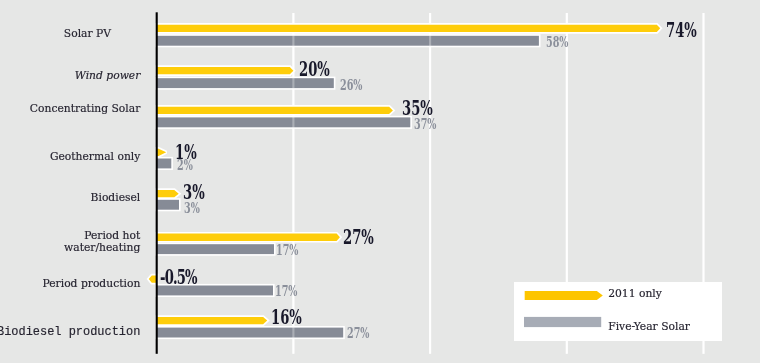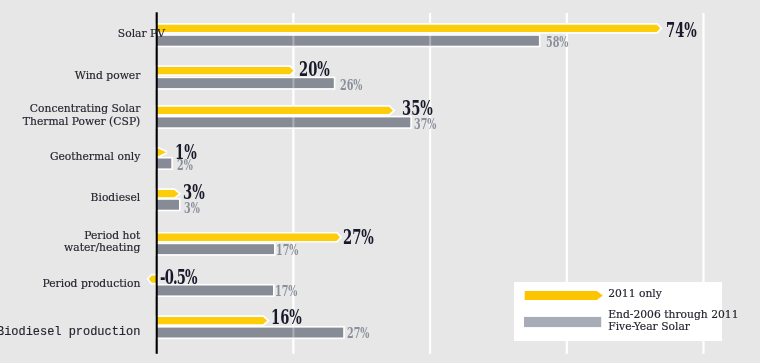--- a/index.html
+++ b/index.html
@@ -88,23 +88,23 @@
     <path d="M156.7,233.6 L336.6,233.6 L339.9,237.2 L336.6,240.9 L156.7,240.9 Z" fill="#fecd0a"></path>
     <path d="M156.7,275.5 L156.7,282.8 L151.8,282.8 L148.8,279.1 L151.8,275.5 Z" fill="#fecd0a" stroke="#ffffff" stroke-width="3.4" stroke-linejoin="miter" stroke-miterlimit="2.2"></path>
     <path d="M156.7,275.5 L156.7,282.8 L151.8,282.8 L148.8,279.1 L151.8,275.5 Z" fill="#fecd0a"></path>
     <path d="M156.7,316.9 L263.1,316.9 L267.2,320.5 L263.1,324.2 L156.7,324.2 Z" fill="#fecd0a" stroke="#ffffff" stroke-width="3.4" stroke-linejoin="miter" stroke-miterlimit="2.2"></path>
     <path d="M156.7,316.9 L263.1,316.9 L267.2,320.5 L263.1,324.2 L156.7,324.2 Z" fill="#fecd0a"></path>
     </g>
     <rect x="155.65" y="12.3" width="2.1" height="341.5" fill="#000000"></rect>
   </svg>
 
   <div>
-<div class="cat-label" style="right:595px; top:26.50px;"><span>Solar PV</span></div>
-<div class="cat-label" style="right:619.7px; top:68.85px;"><span>Wind power</span></div>
-<div class="cat-label" style="right:619.7px; top:102.17px;margin-left:7px;"><span>Concentrating Solar</span><br><span>Thermal Power (CSP)</span></div>
+<div class="cat-label" style="right:649px; top:26.50px;"><span>Solar PV</span></div>
+<div class="cat-label" style="right:619.7px; top:68.85px;font-style:italic;"><span>Wind power</span></div>
+<div class="cat-label" style="right:619.7px; top:102.17px;margin-left:7px;"><span>Concentrating Solar</span><br></div>
 <div class="cat-label" style="right:619.7px; top:149.85px;"><span>Geothermal only</span></div>
 <div class="cat-label" style="right:619.7px; top:191.15px;"><span>Biodiesel</span></div>
 <div class="cat-label" style="right:619.7px; top:228.97px;"><span>Period hot</span><br><span>water/heating</span></div>
 <div class="cat-label" style="right:619.7px; top:276.75px;"><span>Period production</span></div>
 <div class="cat-label" style="right:619.7px; top:326px;font-family:Liberation Mono, monospace;"><span>Biodiesel production</span></div>
   </div>
 
   <div>
 <div class="val-primary" style="left:665.8px; top:18.58px; line-height:22.88px;">74%</div>
 <div class="val-secondary" style="left:546.3px; top:34.10px; line-height:16.79px;">58%</div>
@@ -123,15 +123,15 @@
 <div class="val-primary" style="left:270.6px; top:306.28px; line-height:22.88px;">16%</div>
 <div class="val-secondary" style="left:346.7px; top:325.20px; line-height:16.79px;">27%</div>
   </div>
 
   <div id="legend">
     <svg width="234" height="60" viewBox="0 0 234 60" style="position:absolute;left:0;top:0;">
       <path d="M10.7,8.9 L82.8,8.9 L88.8,13.5 L82.8,18.1 L10.7,18.1 Z" fill="#fdc500"></path>
       <rect x="10.0" y="34.9" width="77.2" height="10.2" fill="#a7acb6"></rect>
     </svg>
     <div class="legend-text" style="left:94.1px; top:5.68px;"><span>2011 only</span></div>
-    <div class="legend-text" style="left:94.1px; top:26.38px;"><span>End-2006 through 2011</span><br><span>Five-Year Solar</span></div>
+    <div class="legend-text" style="left:94.1px; top:26.38px;"><br><span>Five-Year Solar</span></div>
   </div>
 </div>
 
 </body></html>

